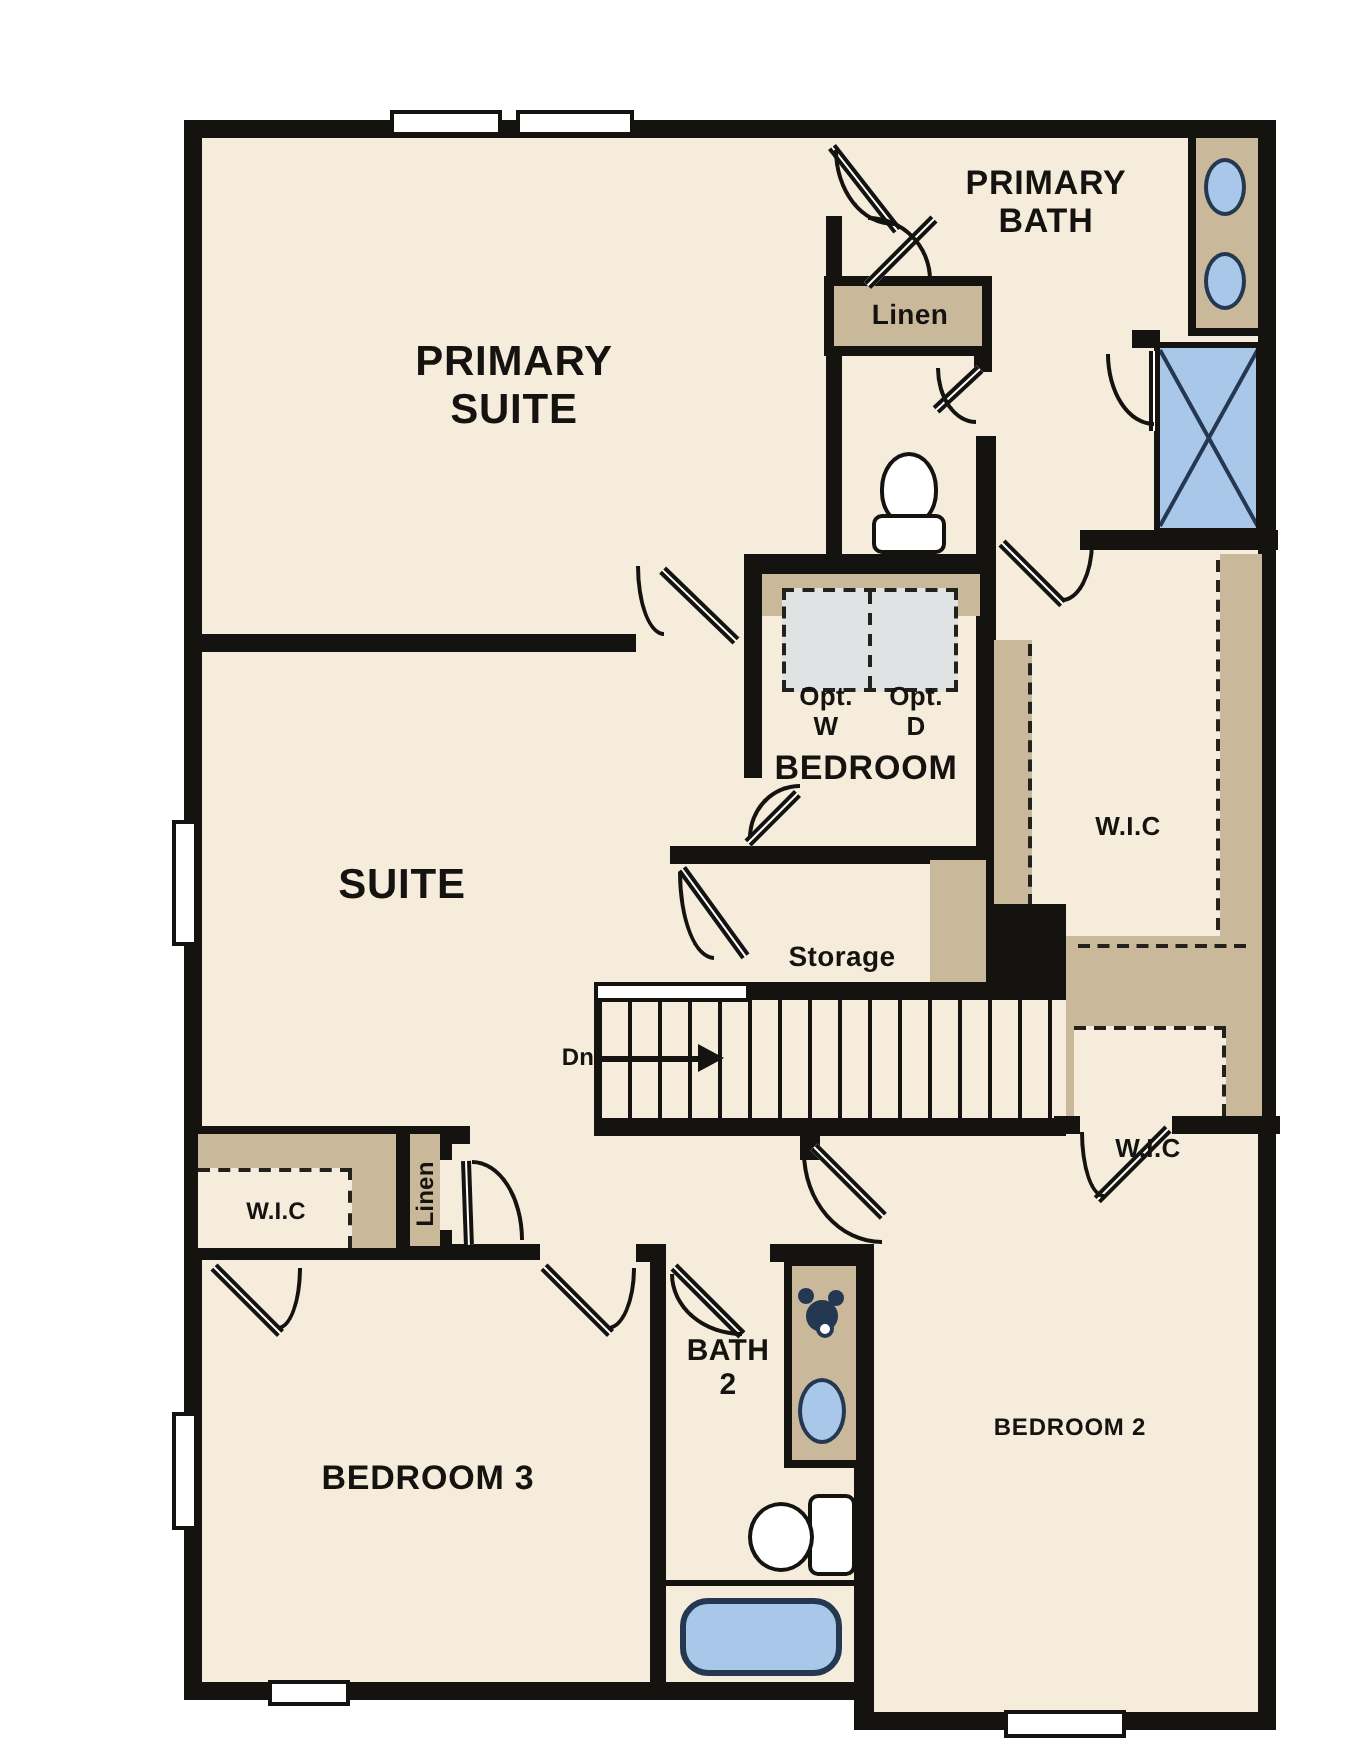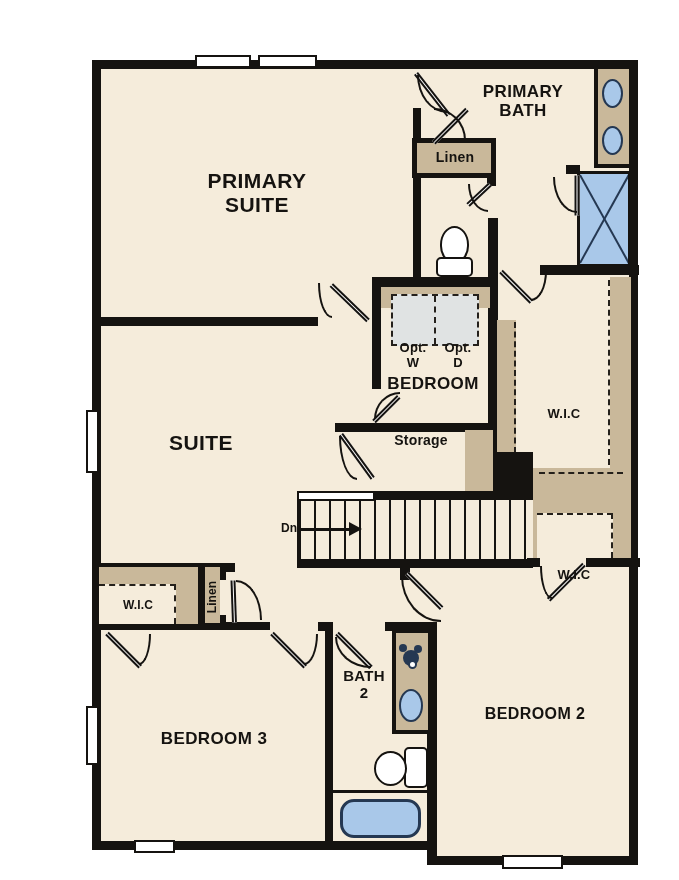--- a/index.html
+++ b/index.html
@@ -169,23 +169,23 @@
   <div class="lbl lg" style="left:523px;top:101px;">PRIMARY
 BATH</div>
   <div class="lbl md" style="left:455px;top:158px;">Linen</div>
   <div class="lbl lg" style="left:433px;top:384px;">BEDROOM</div>
   <div class="lbl sm" style="left:413px;top:321px;">Opt.
 W</div>
   <div class="lbl sm" style="left:458px;top:321px;">Opt.
 D</div>
   <div class="lbl sm" style="left:564px;top:379px;">W.I.C</div>
   <div class="lbl xl" style="left:201px;top:443px;">SUITE</div>
-  <div class="lbl md" style="left:421px;top:441px;">Storage</div>
+  <div class="lbl md" style="left:421px;top:479px;">Storage</div>
   <div class="lbl xs" style="left:289px;top:529px;">Dn</div>
   <div class="lbl sm" style="left:574px;top:540px;">W.I.C</div>
   <div class="lbl xs" style="left:138px;top:606px;">W.I.C</div>
   <div class="lbl xs vert" style="left:213px;top:597px;">Linen</div>
   <div class="lbl xl" style="left:214px;top:739px;font-size:17px;">BEDROOM 3</div>
   <div class="lbl md" style="left:364px;top:685px;font-size:15px;">BATH
 2</div>
-  <div class="lbl xl" style="left:535px;top:714px;font-size:16px;">BEDROOM 2</div>
+  <div class="lbl xl" style="left:535px;top:714px;font-size:12px;">BEDROOM 2</div>
 
 </div>
 
 </body></html>

